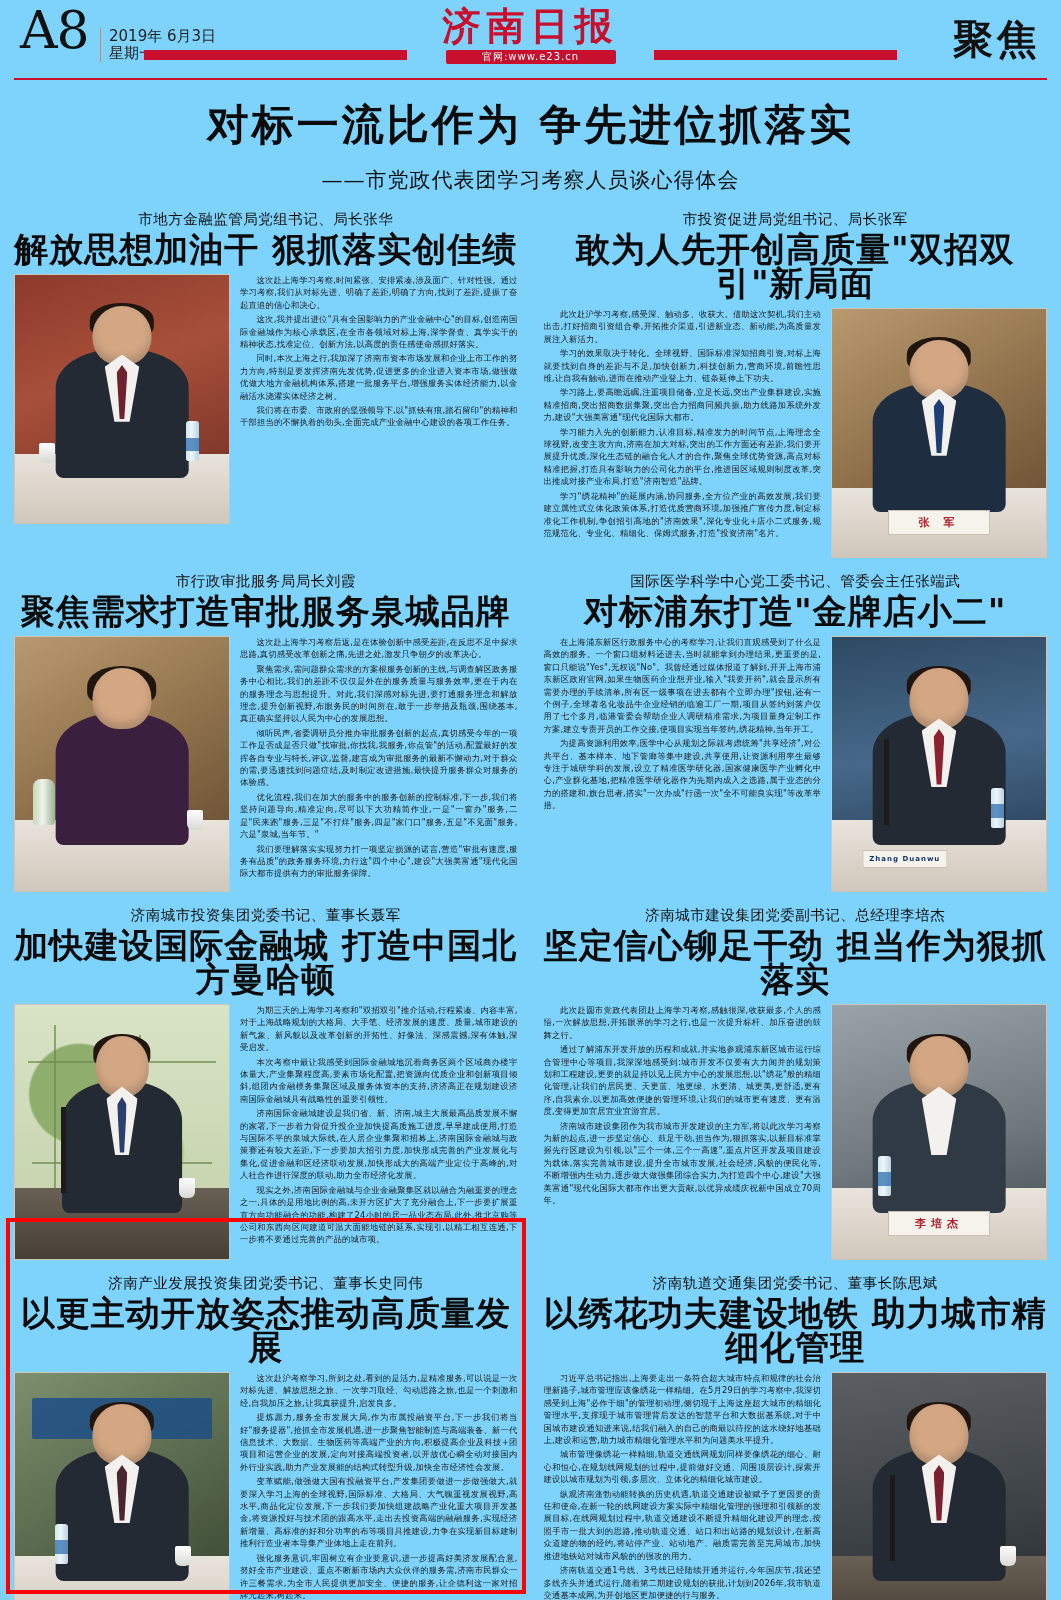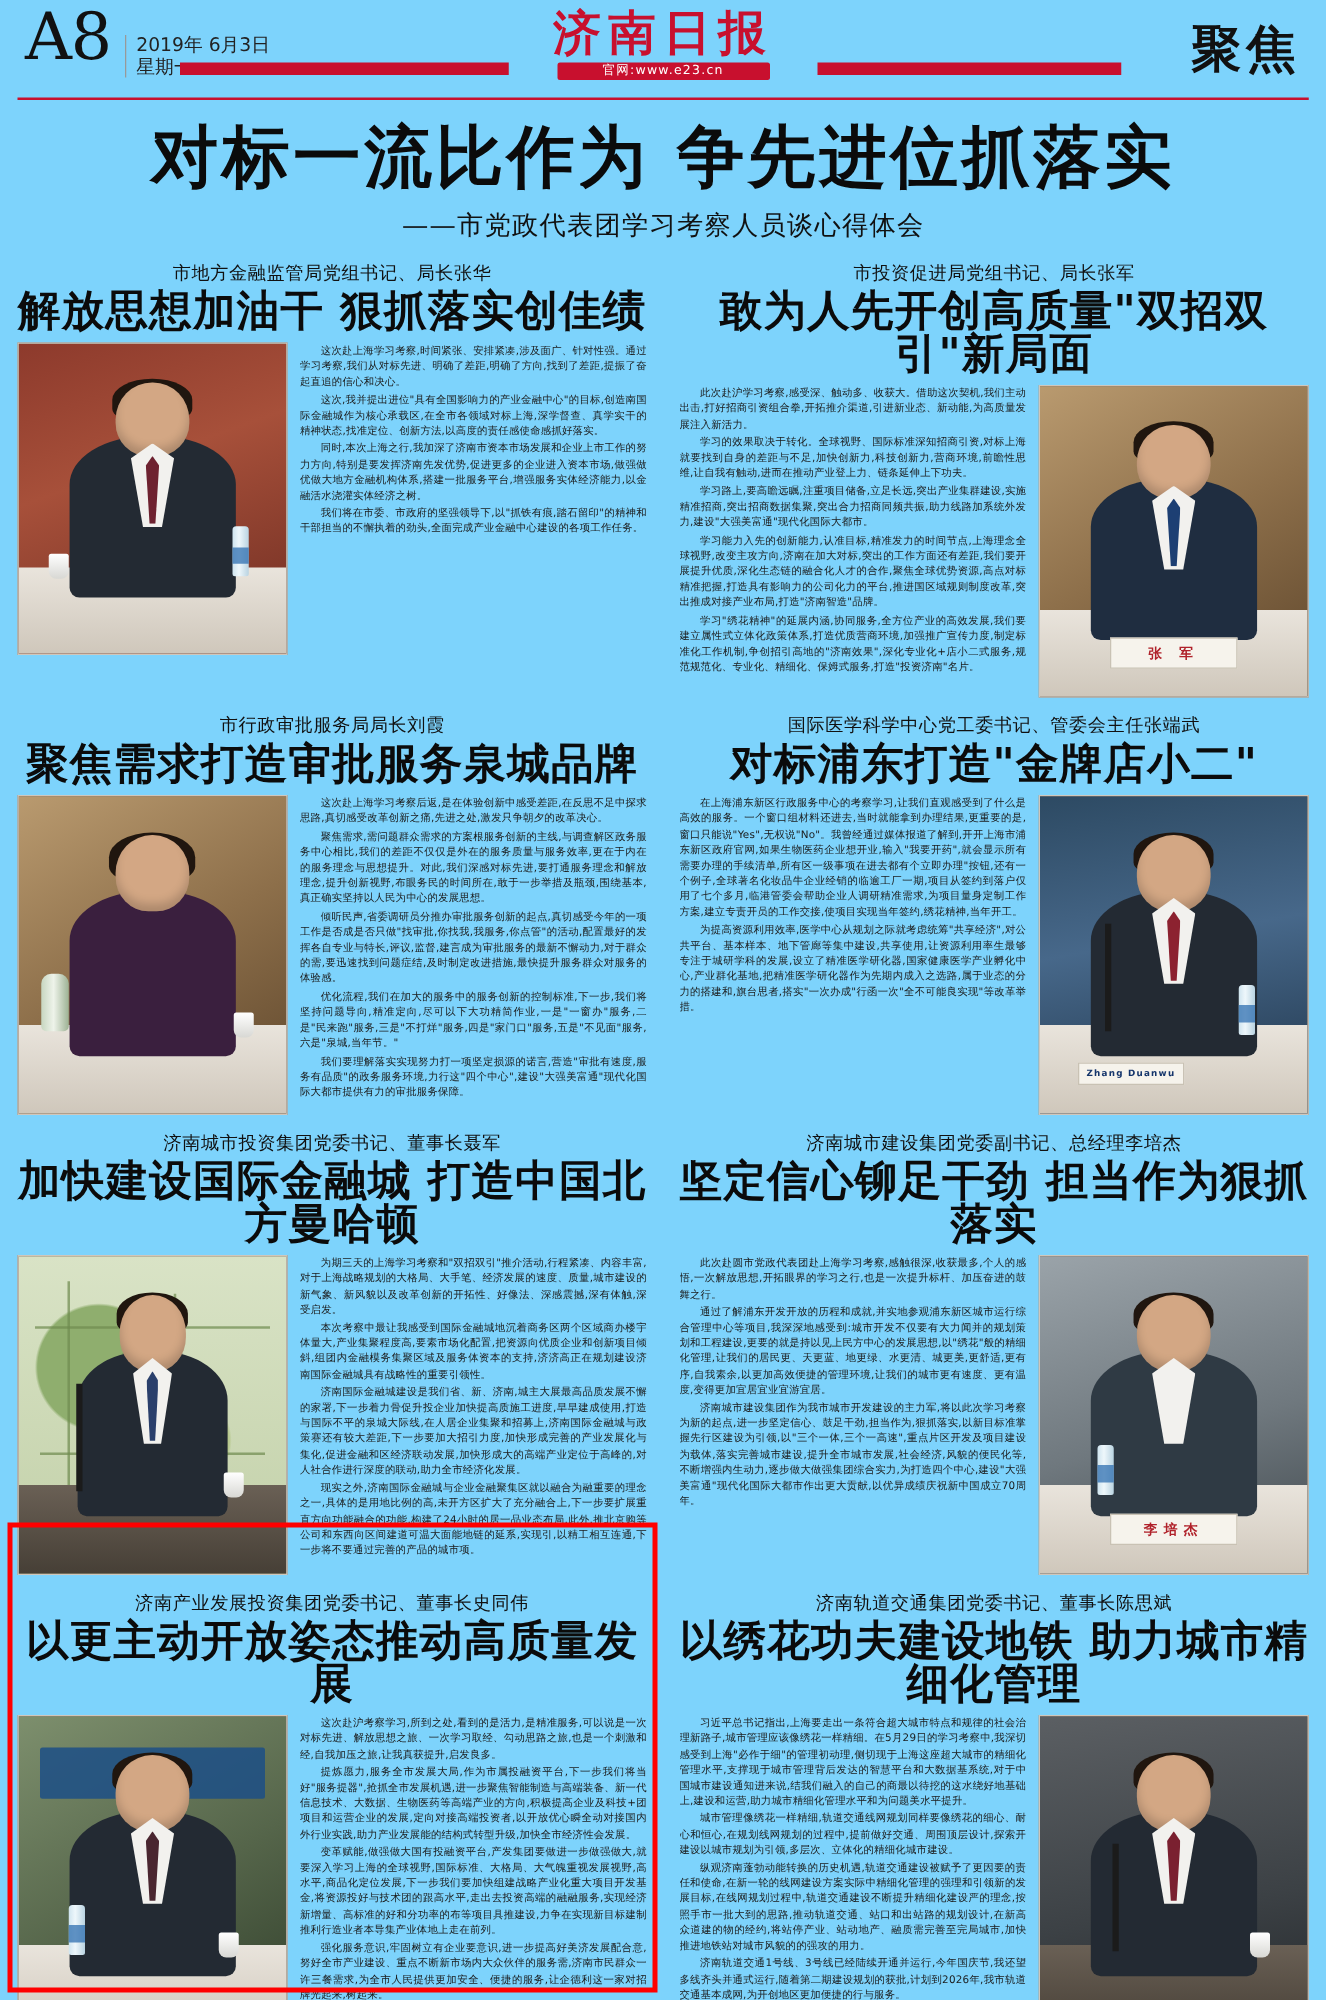--- a/index.html
+++ b/index.html
@@ -91,21 +91,21 @@
     color: #111;
   }
 
   
   .headline-zone {
     text-align: center;
     padding: 14px 0 4px;
   }
   .main-headline {
     font-family: "DejaVu Serif", "Liberation Serif", serif;
-    font-size: 54px;
+    font-size: 42px;
     font-weight: bold;
     letter-spacing: 3px;
     color: #0b0b0b;
     line-height: 62px;
   }
   .sub-headline {
     font-family: "DejaVu Serif", "Liberation Serif", serif;
     font-size: 21px;
     color: #111;
     letter-spacing: 1px;

